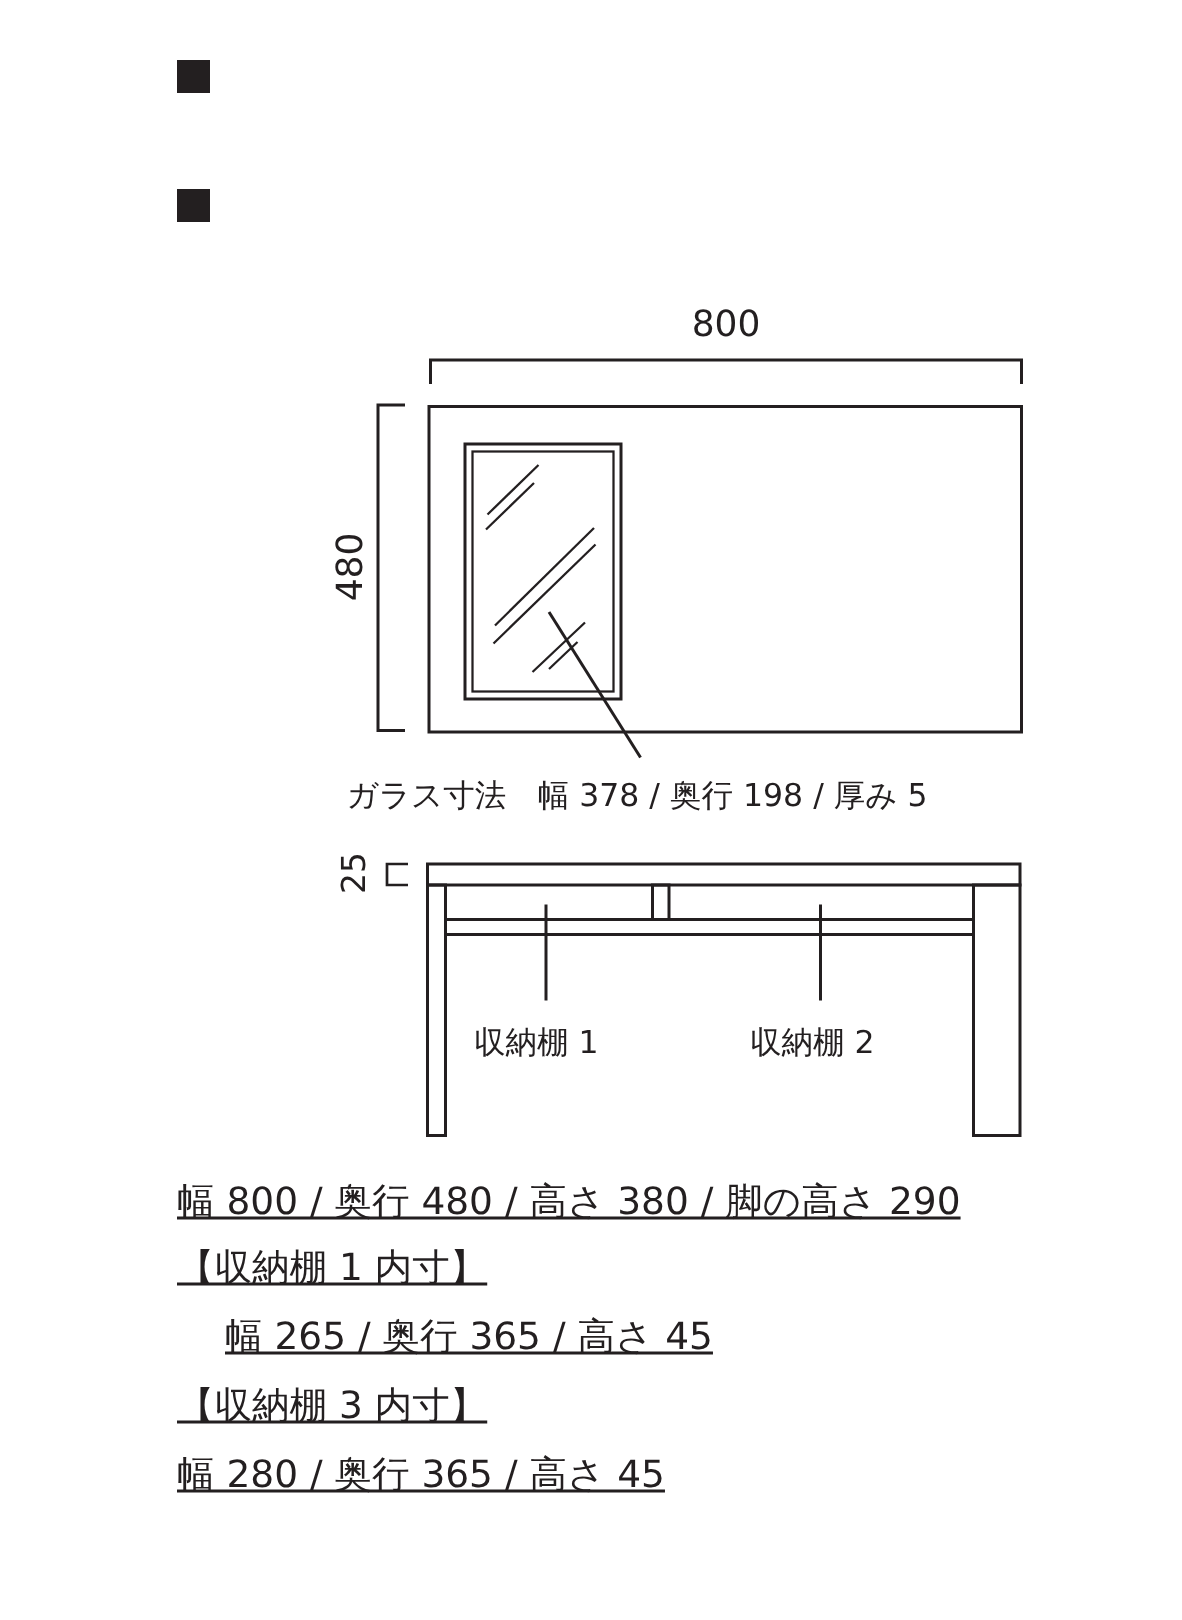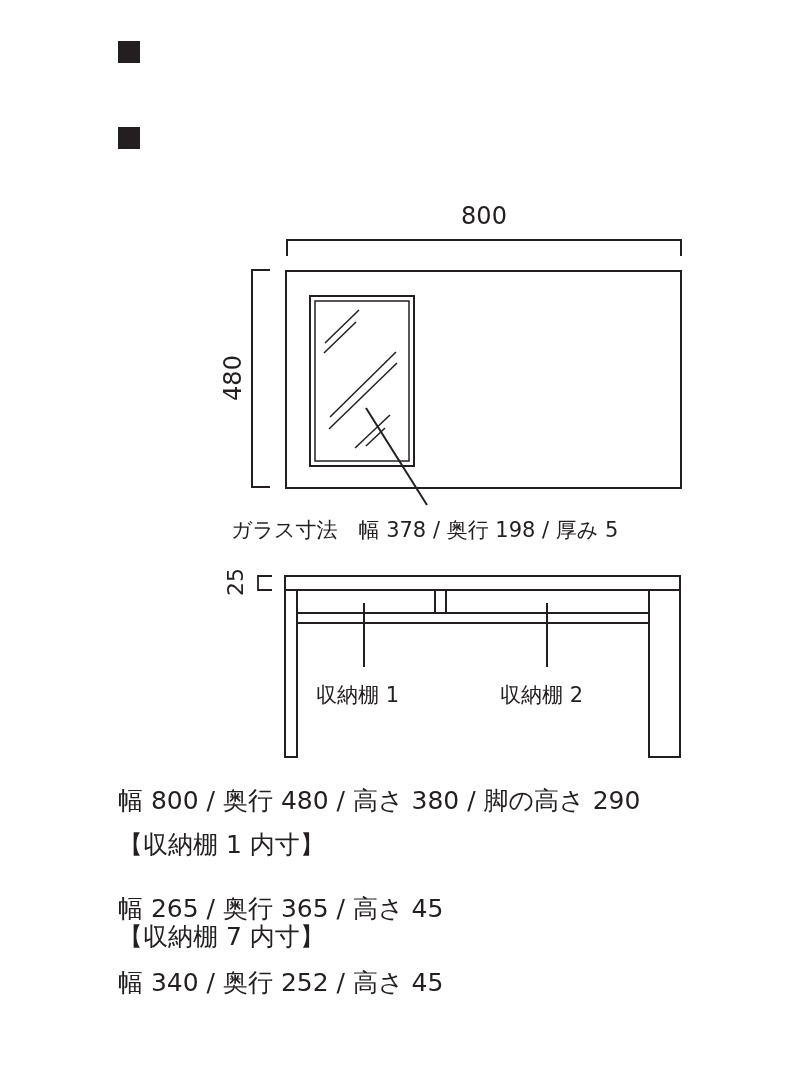--- a/index.html
+++ b/index.html
@@ -5,24 +5,24 @@
     html, body { margin: 0; padding: 0; background: #ffffff; }
     body { width: 788px; height: 1080px; position: relative; overflow: hidden;
            font-family: "DejaVu Sans", sans-serif; color: #231f20; }
     .heading { position: absolute; left: 118px; font-size: 27px; letter-spacing: 0px; white-space: nowrap; }
     .heading .sq { display: inline-block; width: 22px; height: 22px; background: #231f20; margin-right: 4px; vertical-align: -2px; }
     #h1 { top: 36px; }
     #h2 { top: 122px; }
     svg { position: absolute; left: 0; top: 0; }
     .dim-text { font-family: "DejaVu Sans", sans-serif; font-size: 24px; fill: #231f20; }
     .label-text { font-family: "DejaVu Sans", sans-serif; font-size: 21px; fill: #231f20; }
-    .spec { position: absolute; left: 118px; font-size: 25px; white-space: nowrap; }
+    .spec { position: absolute; left: 118px; font-size: 25px; white-space: nowrap; text-decoration: underline; }
     #s0 { top: 784px; }
     #s1 { top: 828px; }
-    #s2 { top: 892px; }
+    #s2 { top: 874px; margin-left: 32px; }
     #s3 { top: 920px; }
     #s4 { top: 966px; }
   </style>
 </head>
 <body>
 
 <div id="h1" class="heading">
   <span class="sq"></span>
 </div>
 <div id="h2" class="heading">
@@ -74,14 +74,14 @@
     <line x1="364" y1="603" x2="364" y2="667"></line>
     <line x1="547" y1="603" x2="547" y2="667"></line>
     <text class="label-text" x="316" y="702" stroke="none">収納棚 1</text>
     <text class="label-text" x="500" y="702" stroke="none">収納棚 2</text>
   </g>
 </svg>
 
 <div id="s0" class="spec">幅 800 / 奥行 480 / 高さ 380 / 脚の高さ 290</div>
 <div id="s1" class="spec">【収納棚 1 内寸】</div>
 <div id="s2" class="spec">幅 265 / 奥行 365 / 高さ 45</div>
-<div id="s3" class="spec">【収納棚 7 内寸】</div>
-<div id="s4" class="spec">幅 340 / 奥行 252 / 高さ 45</div>
+<div id="s3" class="spec">【収納棚 3 内寸】</div>
+<div id="s4" class="spec">幅 280 / 奥行 365 / 高さ 45</div>
 
 </body></html>

